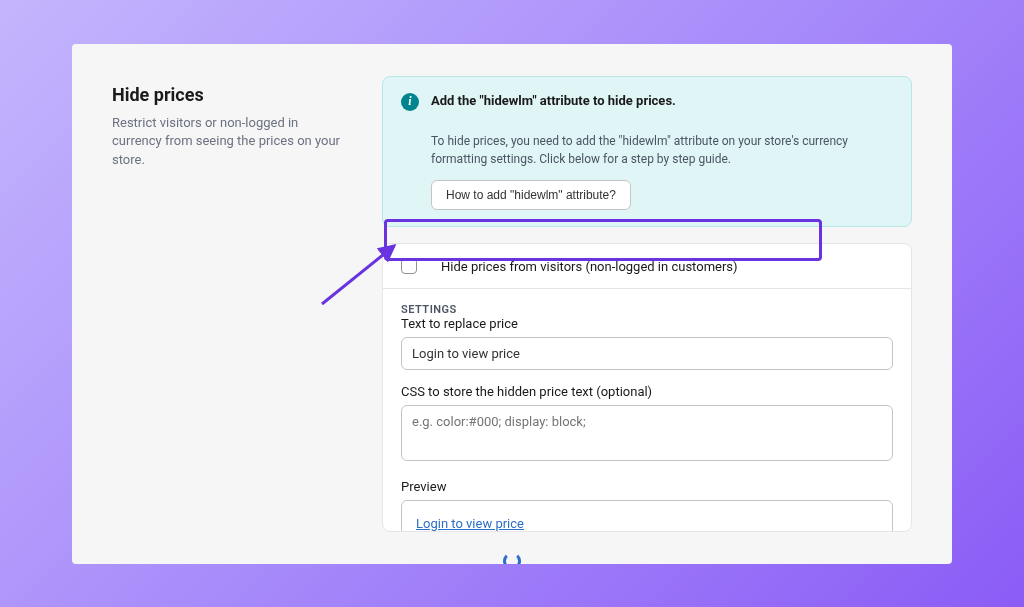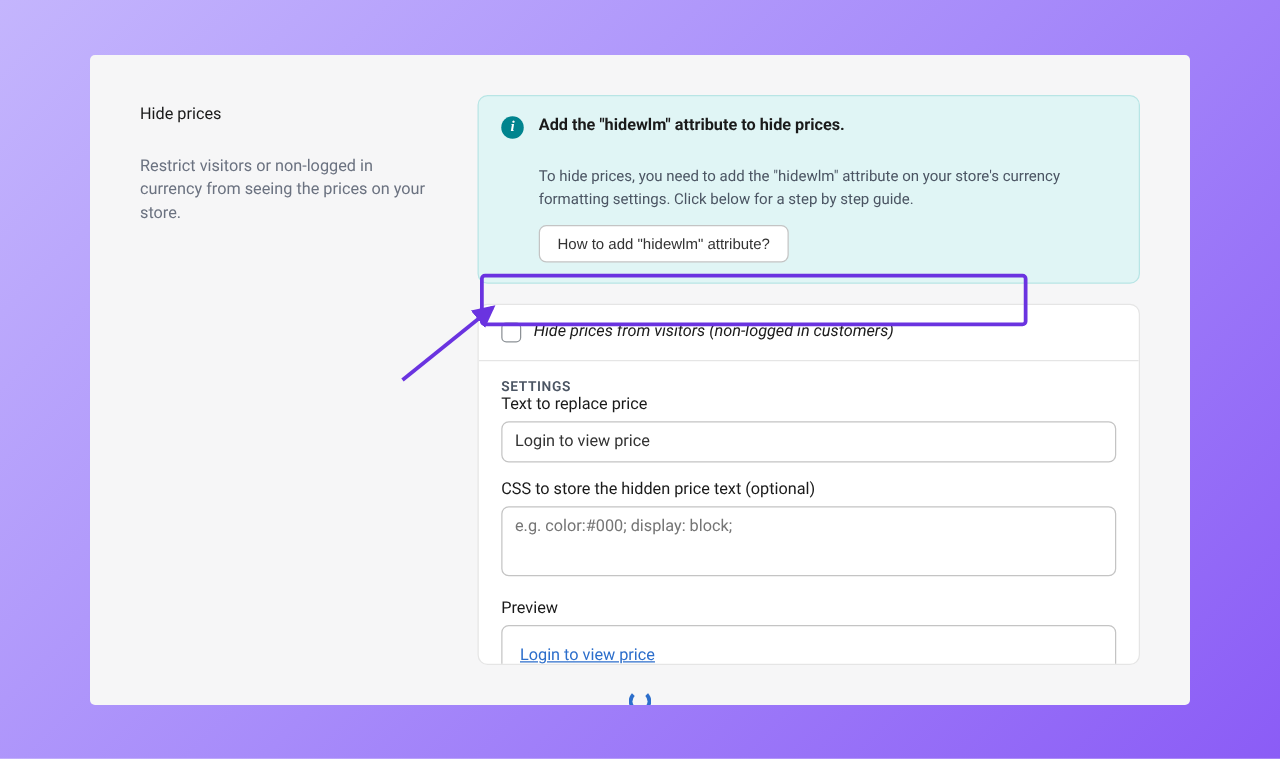--- a/index.html
+++ b/index.html
@@ -28,24 +28,24 @@
       flex-shrink: 0;
       padding-top: 8px;
     }
     .right-col {
       flex: 1;
       display: flex;
       flex-direction: column;
       gap: 16px;
     }
     .section-heading {
-      font-size: 13px;
-      font-weight: 400;
-      color: #1a1a1a;
-      margin-bottom: 26px;
+      font-size: 18px;
+      font-weight: 700;
+      color: #1a1a1a;
+      margin-bottom: 9px;
     }
     .section-desc {
       font-size: 13px;
       color: #6b7280;
       line-height: 1.45;
     }
 
     .info-banner {
       background: #e0f5f5;
       border: 1px solid #b8e5e5;
@@ -95,24 +95,23 @@
 
     .card {
       background: white;
       border-radius: 8px;
       border: 1px solid #e5e5e5;
       overflow: hidden;
     }
     .checkbox-row {
       padding: 14px 18px;
       display: flex;
-      align-items: flex-start;
-      gap: 10px;
+      align-items: flex-end;
+      gap: 24px;
       border-bottom: 1px solid #e5e5e5;
-      font-style: italic;
     }
     .checkbox {
       width: 16px;
       height: 16px;
       border: 1.5px solid #8c9196;
       border-radius: 4px;
       background: white;
       cursor: pointer;
     }
     .checkbox-label {

